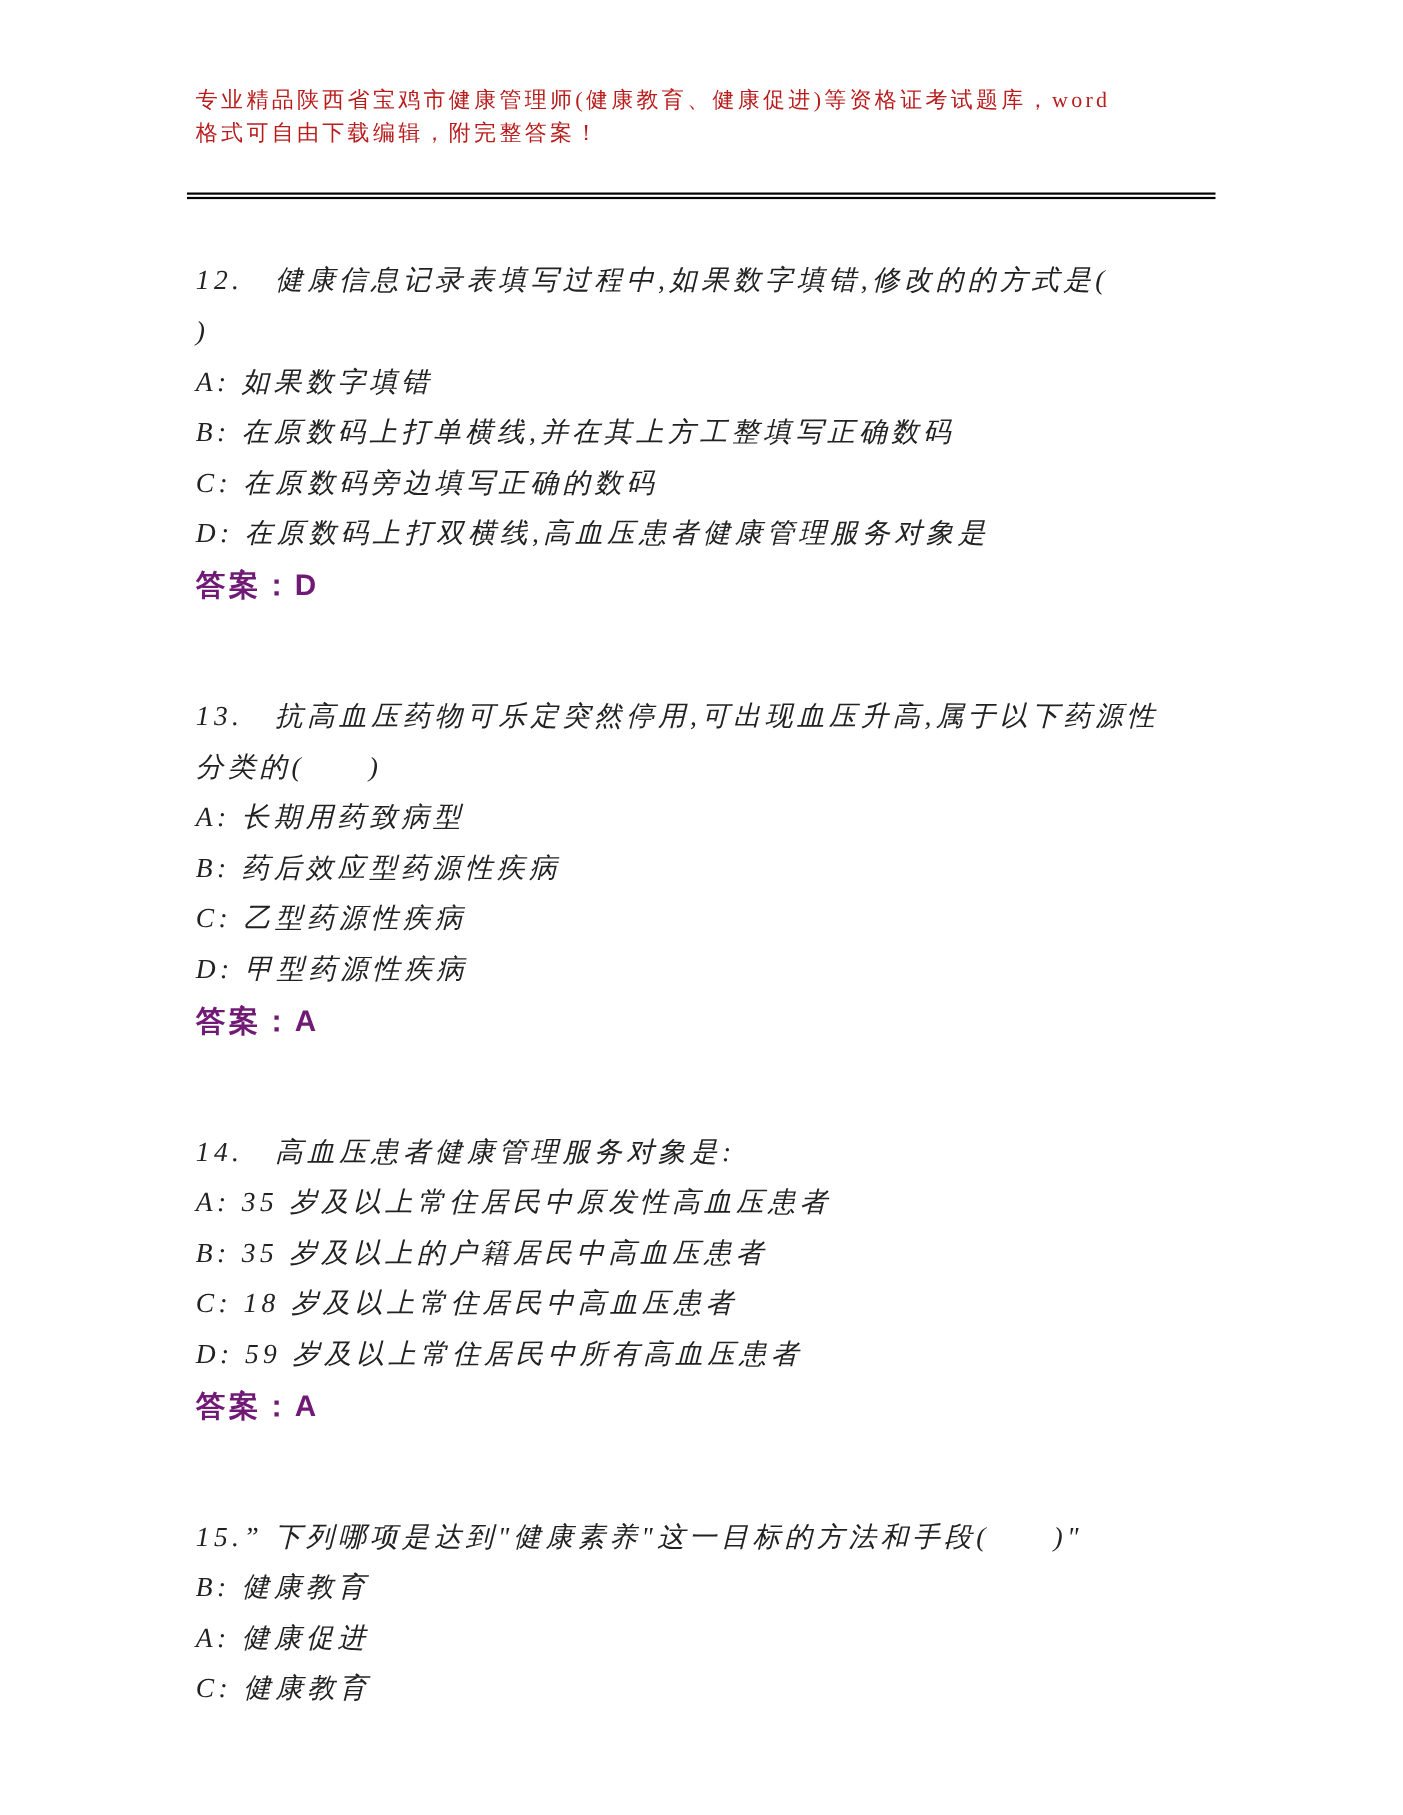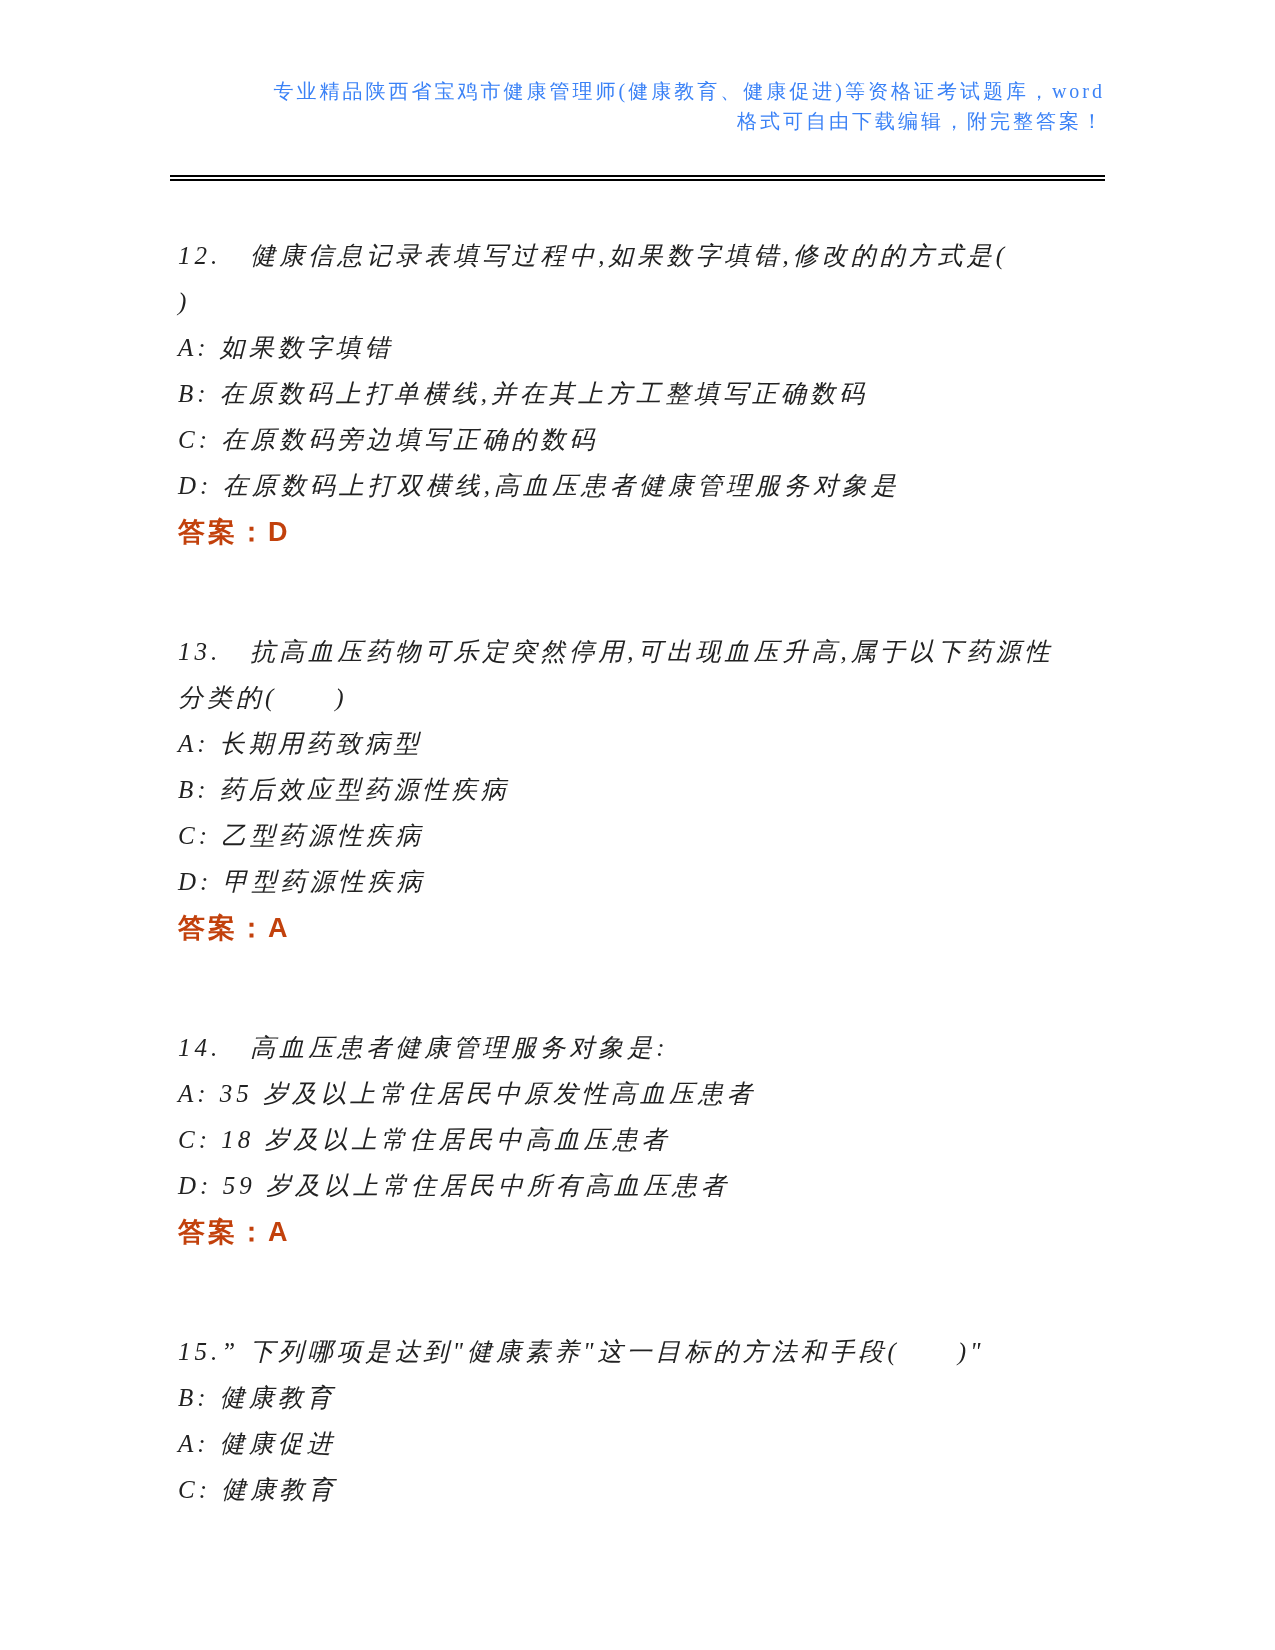--- a/index.html
+++ b/index.html
@@ -19,22 +19,21 @@
   .content {
     margin-left: 170px;
     width: 935px;
   }
   .doc-header {
     padding-top: 76px;
     padding-left: 8px;
     font-size: 20px;
     line-height: 30px;
     letter-spacing: 3px;
-    color: #3b82f6;
-    text-align: right;
+    color: #b91c1c;
   }
   .doc-header p {
     margin: 0;
   }
   .double-rule {
     margin: 39px 0 0 0;
     height: 0;
     border: none;
     border-bottom: 6px double #000000;
   }
@@ -61,21 +60,21 @@
   .qline, .option {
     font-weight: 400;
     color: #222222;
     font-style: italic;
   }
   .answer {
     font-family: "Liberation Sans", "DejaVu Sans", sans-serif;
     font-weight: 700;
     font-size: 27px;
     letter-spacing: 3px;
-    color: #c2410c;
+    color: #701a75;
   }
 </style>
 </head>
 <body>
 
 <div class="page">
   <div class="content">
     <header class="doc-header">
       <p>专业精品陕西省宝鸡市健康管理师(健康教育、健康促进)等资格证考试题库，word</p>
       <p>格式可自由下载编辑，附完整答案！</p>
@@ -96,20 +95,21 @@
           <p class="qline">分类的(　　)</p>
           <p class="option">A: 长期用药致病型</p>
           <p class="option">B: 药后效应型药源性疾病</p>
           <p class="option">C: 乙型药源性疾病</p>
           <p class="option">D: 甲型药源性疾病</p>
           <p class="answer">答案：A</p>
         </section>
         <section class="question-block">
           <p class="qline">14.　高血压患者健康管理服务对象是:</p>
           <p class="option">A: 35 岁及以上常住居民中原发性高血压患者</p>
+          <p class="option">B: 35 岁及以上的户籍居民中高血压患者</p>
           <p class="option">C: 18 岁及以上常住居民中高血压患者</p>
           <p class="option">D: 59 岁及以上常住居民中所有高血压患者</p>
           <p class="answer">答案：A</p>
         </section>
         <section class="question-block">
           <p class="qline">15.” 下列哪项是达到"健康素养"这一目标的方法和手段(　　)"</p>
           <p class="option">B: 健康教育</p>
           <p class="option">A: 健康促进</p>
           <p class="option">C: 健康教育</p>
         </section>

